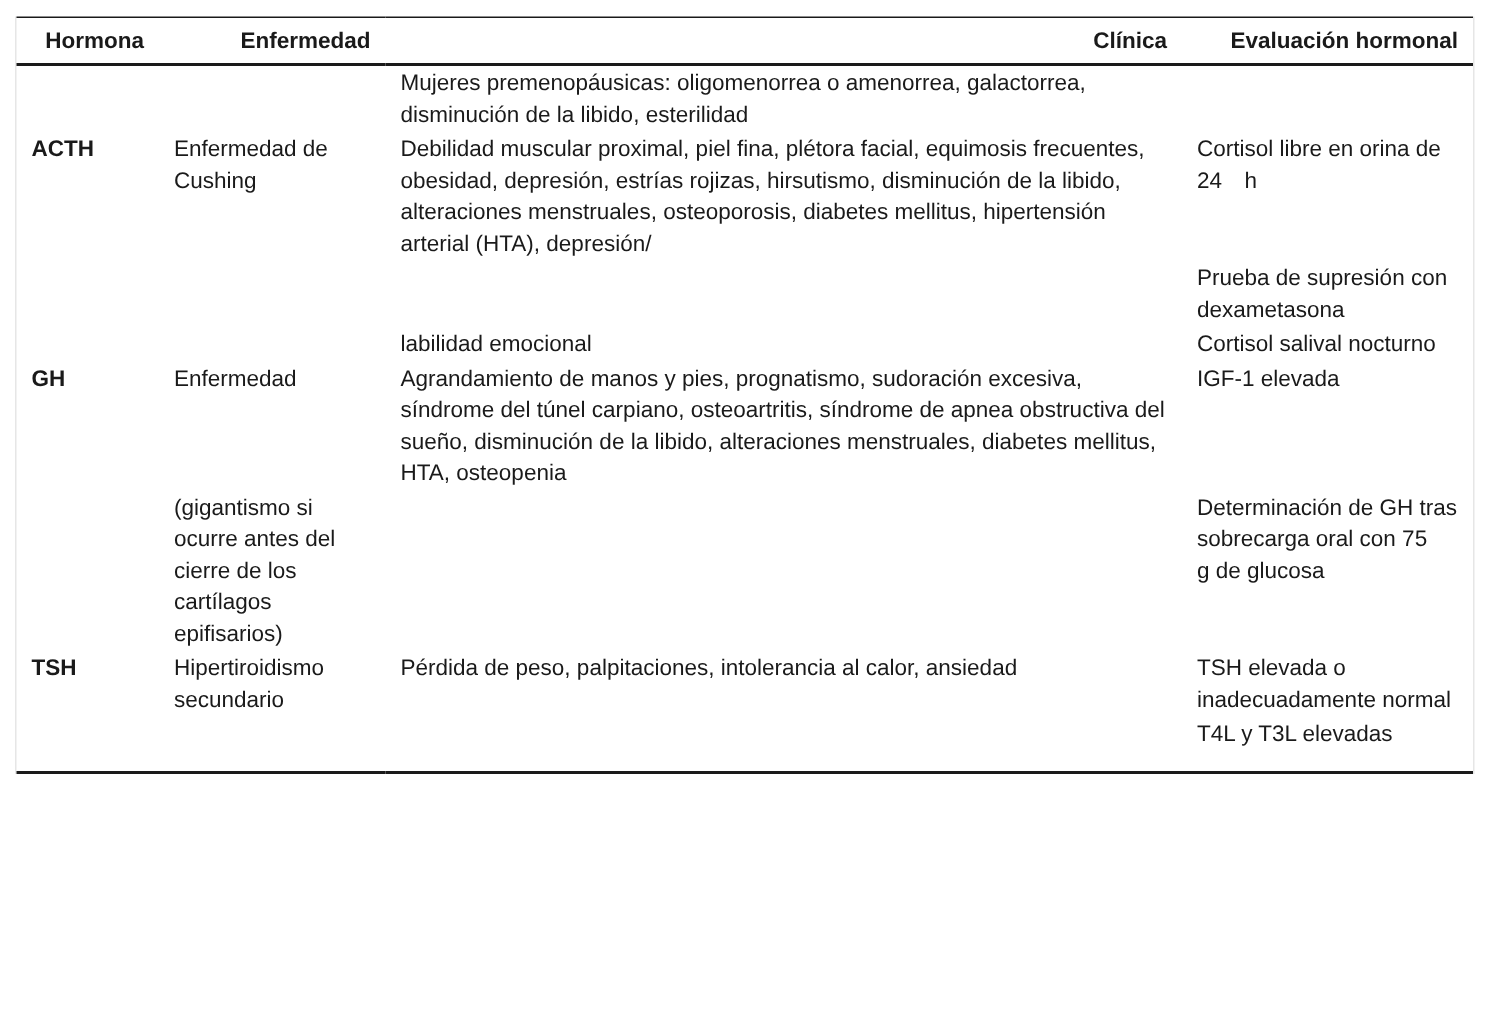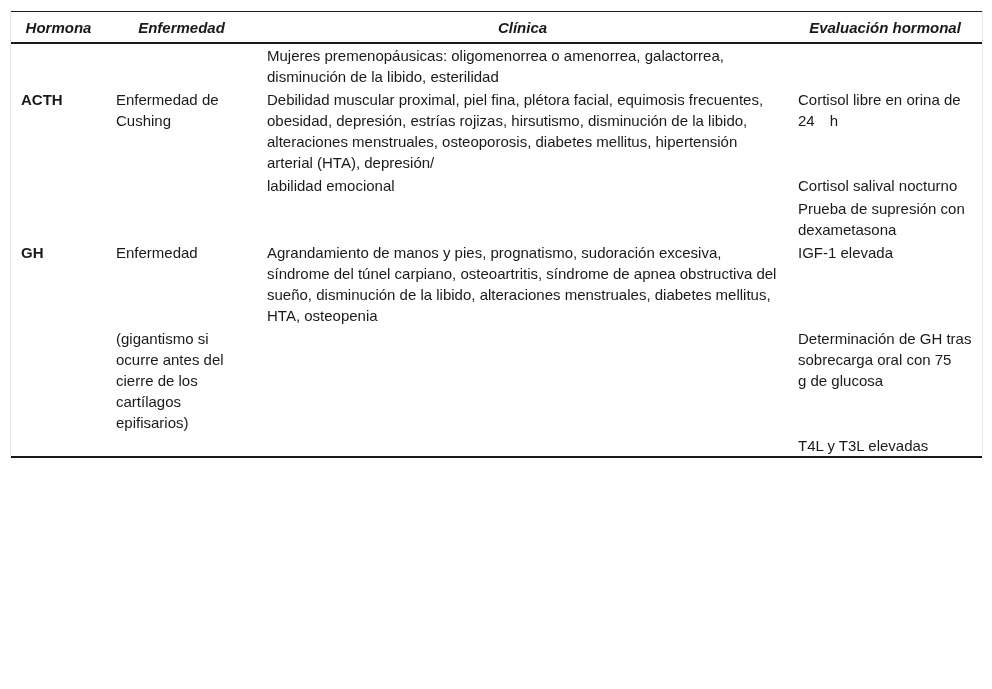--- a/index.html
+++ b/index.html
@@ -30,41 +30,40 @@
       line-height: 21px;
     }
     thead tr {
       border-top: 1px solid #1a1a1a;
       border-bottom: 2px solid #1a1a1a;
     }
     tbody tr:last-child {
       border-bottom: 2px solid #1a1a1a;
     }
     th {
-      text-align: center;
+      text-align: right;
       font-weight: bold;
       padding: 5px 10px 4px 10px;
       vertical-align: top;
-      font-style: italic;
     }
     td {
       padding: 1px 10px 1px 10px;
       vertical-align: top;
     }
     tbody tr.first-sub td {
       padding-top: 2px;
     }
     td.hormone {
       font-weight: bold;
     }
     col.c1 { width: 95px; }
     col.c2 { width: 151px; }
     col.c3 { width: 531px; }
     col.c4 { width: 194px; }
-    .tail-pad td { padding-bottom: 0; }
+    .tail-pad td { padding-bottom: 14px; }
   </style>
 </head>
 <body>
 
 <div class="table-wrap">
   <table>
     <colgroup>
       <col class="c1">
         <col class="c2">
         <col class="c3">
@@ -87,41 +86,47 @@
       </tr>
       <tr>
         <td class="hormone">ACTH</td>
         <td>Enfermedad de Cushing</td>
         <td>Debilidad muscular proximal, piel fina, plétora facial, equimosis frecuentes, obesidad, depresión, estrías rojizas, hirsutismo, disminución de la libido, alteraciones menstruales, osteoporosis, diabetes mellitus, hipertensión arterial (HTA), depresión/</td>
         <td>Cortisol libre en orina de 24 h</td>
       </tr>
       <tr>
         <td class="hormone"></td>
         <td></td>
-        <td>labilidad emocional</td>
-        <td>Cortisol salival nocturno</td>
+        <td></td>
+        <td>Prueba de supresión con dexametasona</td>
       </tr>
       <tr>
         <td class="hormone"></td>
         <td></td>
-        <td></td>
-        <td>Prueba de supresión con dexametasona</td>
+        <td>labilidad emocional</td>
+        <td>Cortisol salival nocturno</td>
       </tr>
       <tr>
         <td class="hormone">GH</td>
         <td>Enfermedad</td>
         <td>Agrandamiento de manos y pies, prognatismo, sudoración excesiva, síndrome del túnel carpiano, osteoartritis, síndrome de apnea obstructiva del sueño, disminución de la libido, alteraciones menstruales, diabetes mellitus, HTA, osteopenia</td>
         <td>IGF-1 elevada</td>
       </tr>
       <tr>
         <td class="hormone"></td>
         <td>(gigantismo si ocurre antes del cierre de los cartílagos epifisarios)</td>
         <td></td>
         <td>Determinación de GH tras sobrecarga oral con 75 g de glucosa</td>
       </tr>
+      <tr>
+        <td class="hormone">TSH</td>
+        <td>Hipertiroidismo secundario</td>
+        <td>Pérdida de peso, palpitaciones, intolerancia al calor, ansiedad</td>
+        <td>TSH elevada o inadecuadamente normal</td>
+      </tr>
       <tr class="tail-pad">
         <td class="hormone"></td>
         <td></td>
         <td></td>
         <td>T4L y T3L elevadas</td>
       </tr>
     </tbody>
   </table>
 </div>
 

